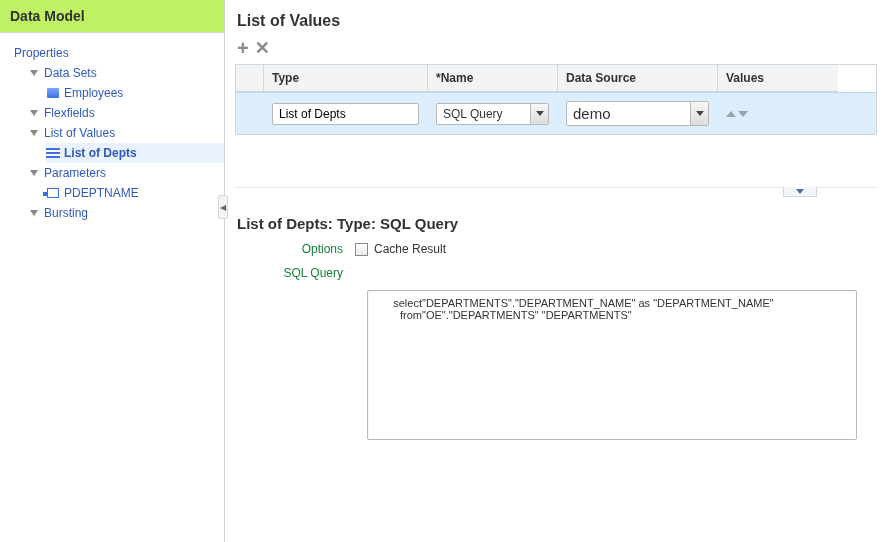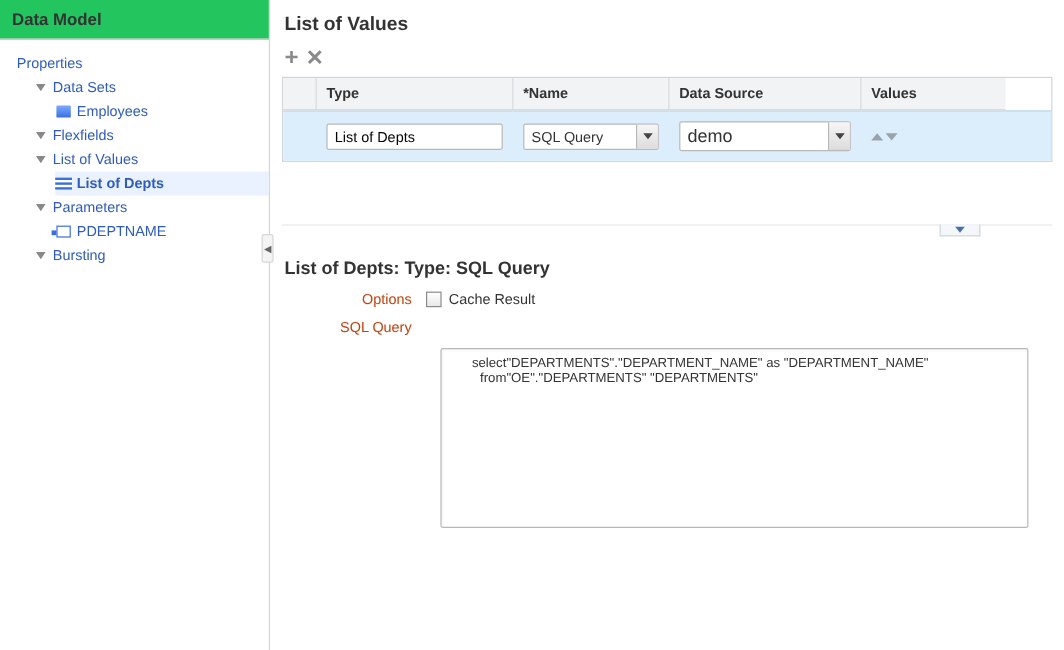--- a/index.html
+++ b/index.html
@@ -19,21 +19,21 @@
 
   
   .sidebar {
     width: 225px;
     border-right: 1px solid #d6d6d6;
     background: #fff;
     display: flex;
     flex-direction: column;
   }
   .sidebar-header {
-    background: #22c55e;
+    background: #bef264;
     padding: 8px 10px;
     font-weight: bold;
     font-size: 14px;
     border-bottom: 1px solid #d6d6d6;
   }
   .tree {
     padding: 10px 0 0 14px;
   }
   .tree a {
     color: #2f5bbd;
@@ -256,21 +256,21 @@
   }
   .form-row {
     display: flex;
     align-items: center;
     margin-bottom: 10px;
   }
   .form-label {
     width: 120px;
     text-align: right;
     padding-right: 12px;
-    color: #c2410c;
+    color: #15803d;
   }
   .chk {
     width: 13px; height: 13px;
     border: 1px solid #8a8a8a;
     background: linear-gradient(#fff,#e8e8e8);
     margin-right: 6px;
   }
   .query-builder-btn {
     margin-left: auto;
     padding: 6px 12px;

